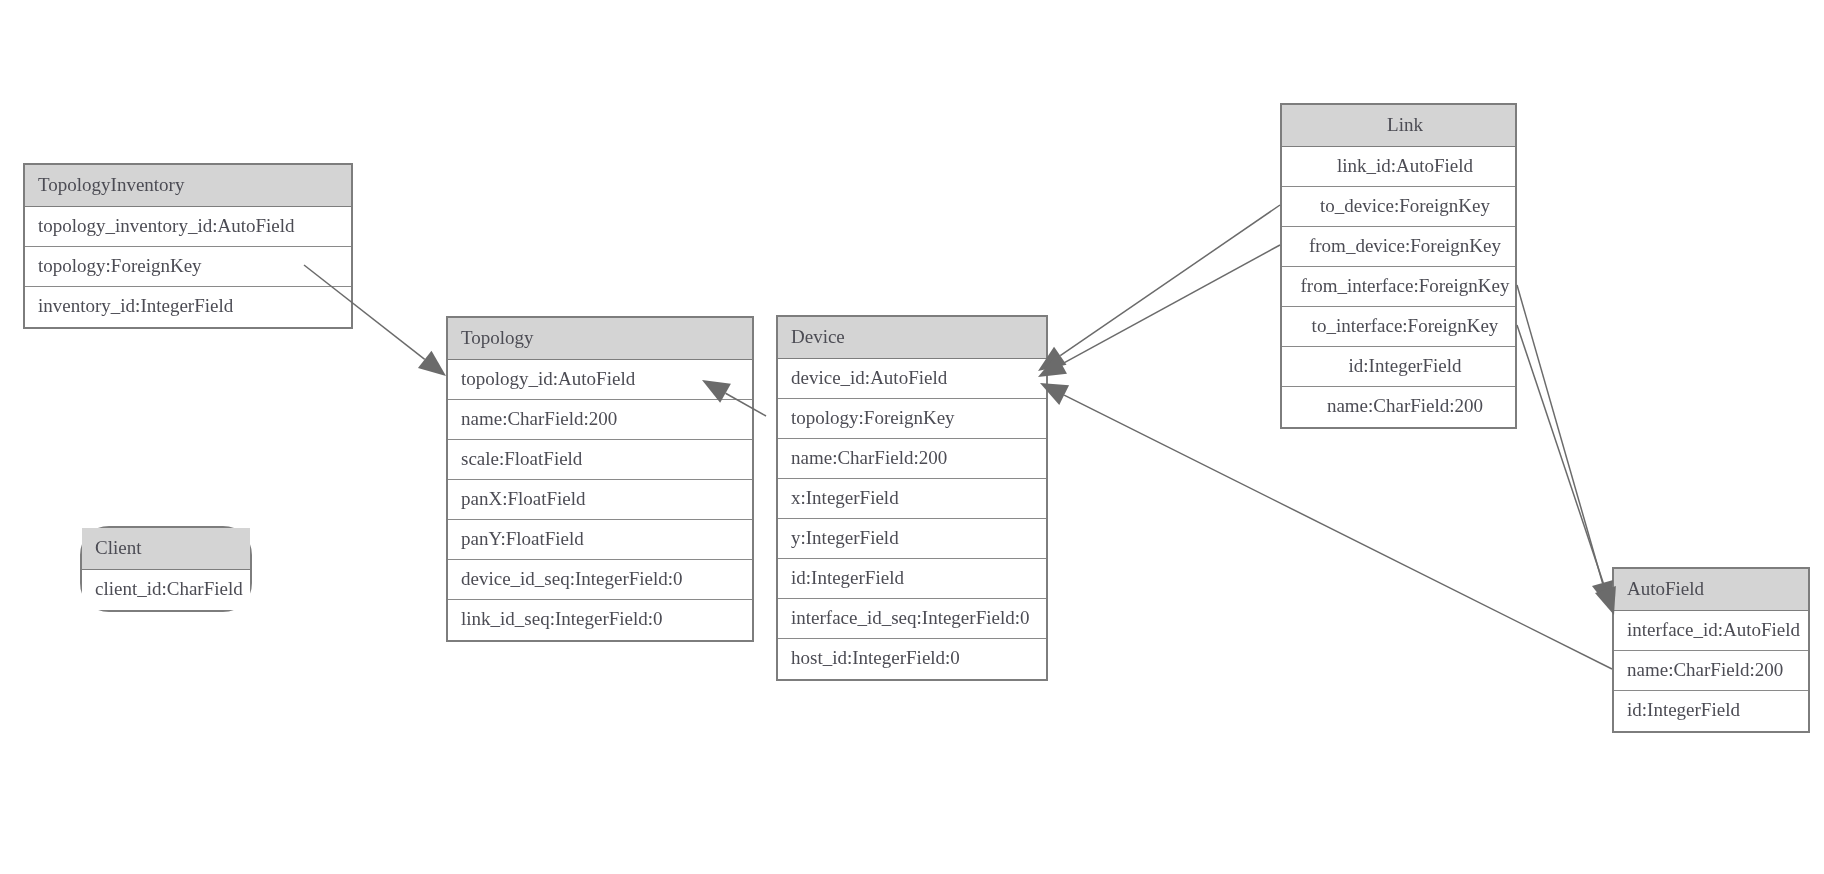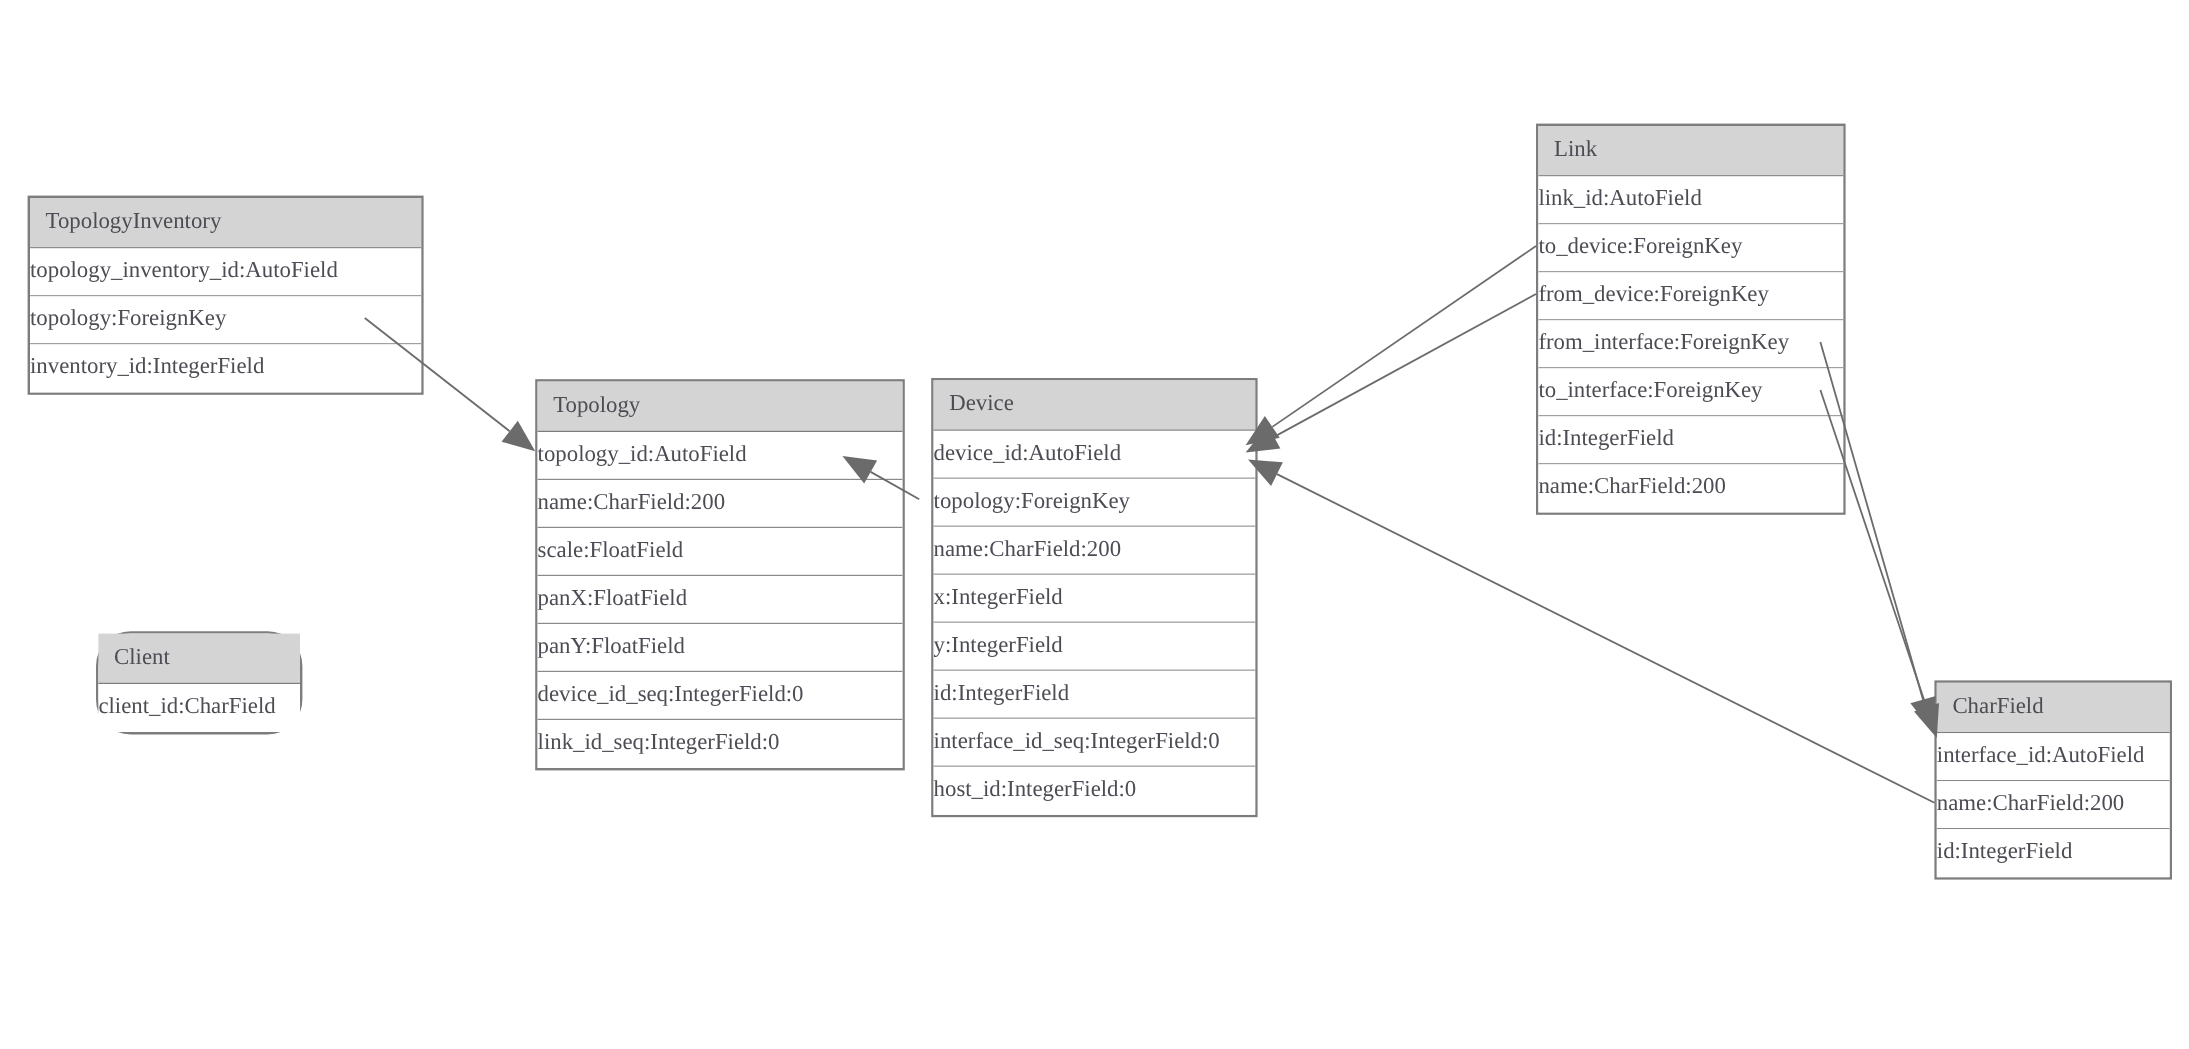--- a/index.html
+++ b/index.html
@@ -34,20 +34,21 @@
     font-size: 19px;
     color: #4c4c54;
     white-space: nowrap;
     overflow: hidden;
   }
   .entity-row {
     box-sizing: border-box;
     height: 40px;
     line-height: 38px;
     border-bottom: 1px solid #8a8a8a;
+    padding-left: 13px;
     font-size: 19px;
     color: #4c4c54;
     background: #ffffff;
     white-space: nowrap;
     overflow: hidden;
   }
   .entity-row:last-child {
     border-bottom: none;
   }
   #edges-svg {
@@ -117,30 +118,30 @@
         <div class="entity-header">Device</div>
         <div class="entity-row">device_id:AutoField</div>
         <div class="entity-row">topology:ForeignKey</div>
         <div class="entity-row">name:CharField:200</div>
         <div class="entity-row">x:IntegerField</div>
         <div class="entity-row">y:IntegerField</div>
         <div class="entity-row">id:IntegerField</div>
         <div class="entity-row">interface_id_seq:IntegerField:0</div>
         <div class="entity-row">host_id:IntegerField:0</div>
       </div>
-      <div class="entity" style="left: 1280px; top: 103px; width: 258px;">
+      <div class="entity" style="left: 1280px; top: 103px; width: 237px; text-align: center;">
         <div class="entity-header">Link</div>
         <div class="entity-row">link_id:AutoField</div>
         <div class="entity-row">to_device:ForeignKey</div>
         <div class="entity-row">from_device:ForeignKey</div>
         <div class="entity-row">from_interface:ForeignKey</div>
         <div class="entity-row">to_interface:ForeignKey</div>
         <div class="entity-row">id:IntegerField</div>
         <div class="entity-row">name:CharField:200</div>
       </div>
       <div class="entity" style="left: 1612px; top: 567px; width: 198px;">
-        <div class="entity-header">CharField</div>
+        <div class="entity-header">AutoField</div>
         <div class="entity-row">interface_id:AutoField</div>
         <div class="entity-row">name:CharField:200</div>
         <div class="entity-row">id:IntegerField</div>
       </div>
     </div>
 </div>
 
 </body></html>

